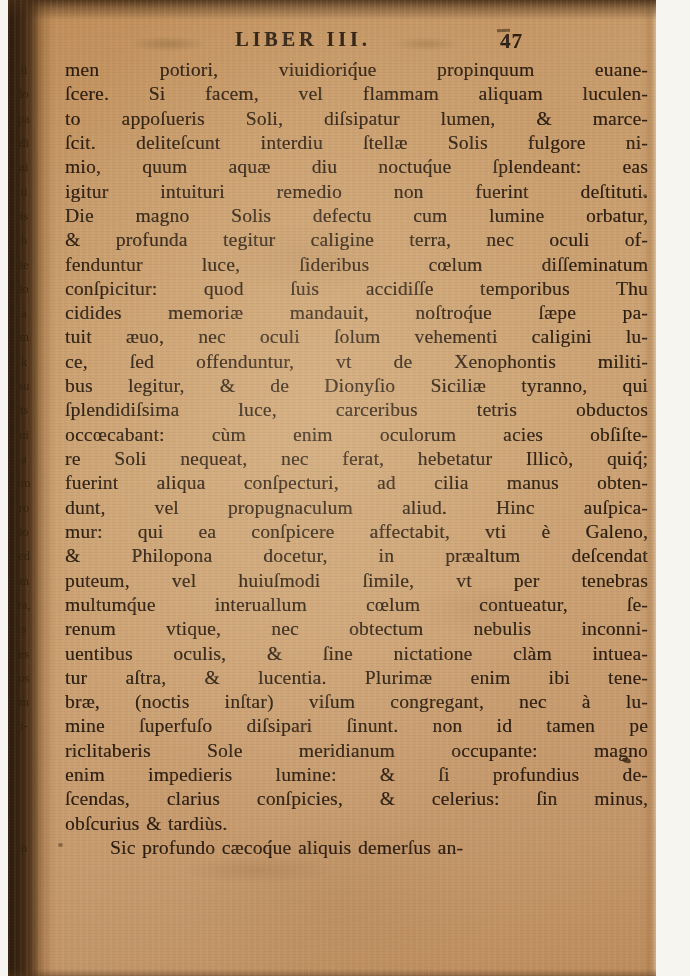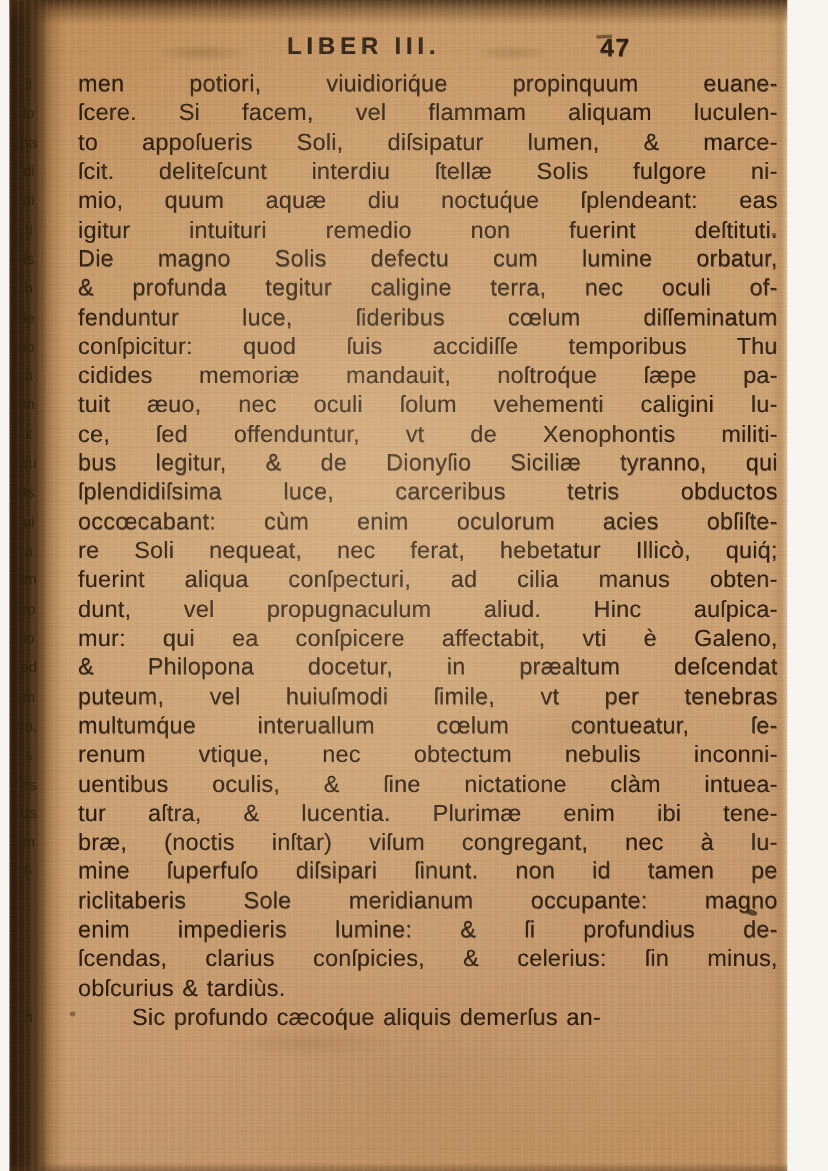--- a/index.html
+++ b/index.html
@@ -1,19 +1,19 @@
 <!DOCTYPE html>
 <html><head>
 <meta charset="utf-8">
 <style>
   html,body{margin:0;padding:0;background:#e9e7e2;}
   .scan{
     position:relative;width:690px;height:976px;overflow:hidden;
     background:#f7f5f0;
-    font-family:Liberation Sans, sans-serif;
+    font-family:Liberation Serif, serif;
   }
   
   .page{
     position:absolute;left:8px;top:0;width:648px;height:976px;
     background:
       
       linear-gradient(180deg, rgba(66,42,20,.88) 0px, rgba(66,42,20,.45) 8px, rgba(66,42,20,0) 20px),
       
       linear-gradient(0deg, rgba(80,52,25,.45) 0px, rgba(80,52,25,0) 7px),
       

